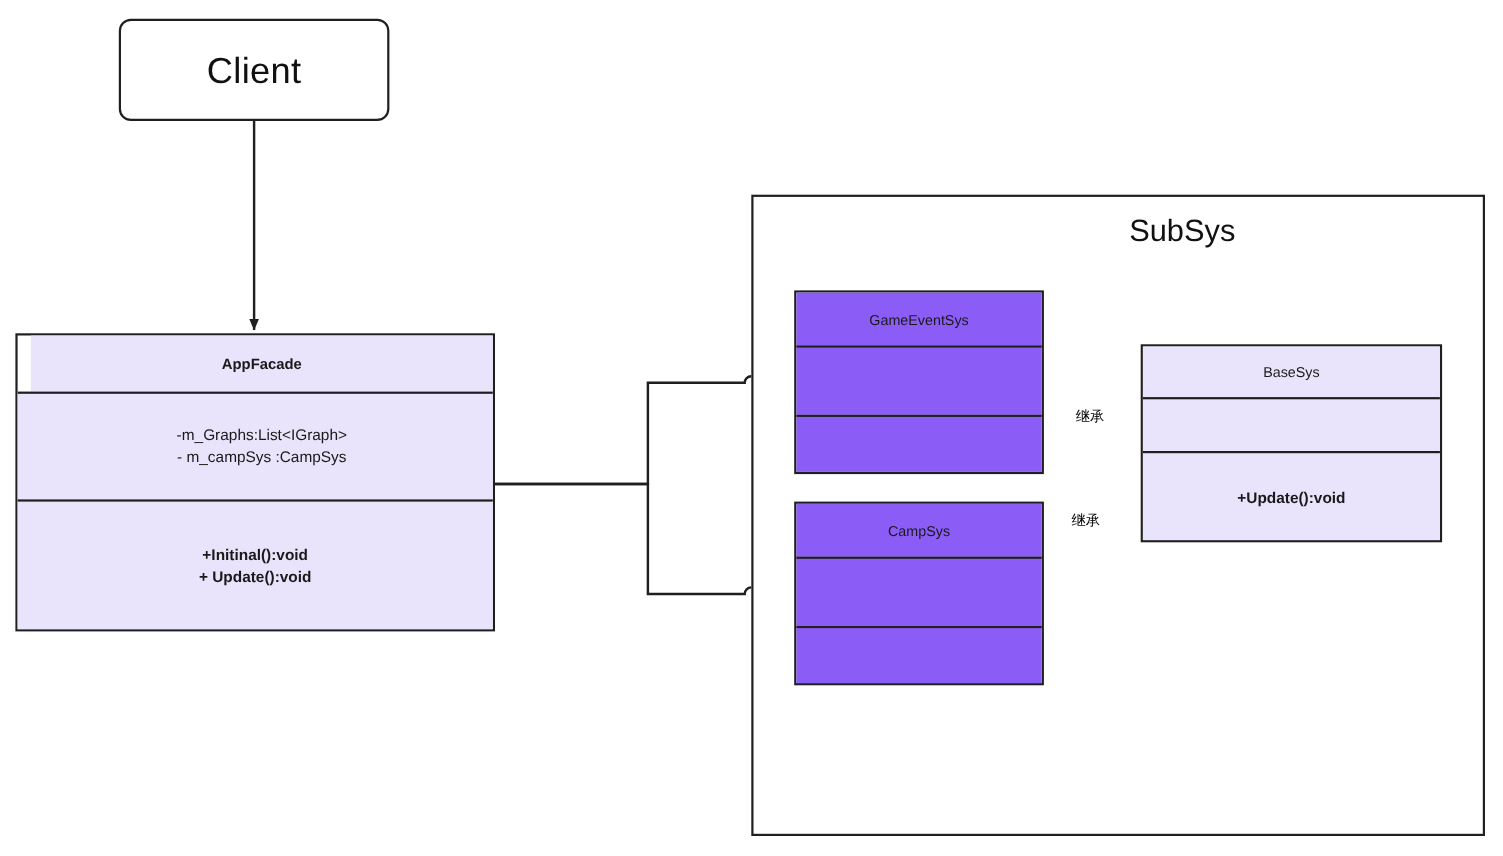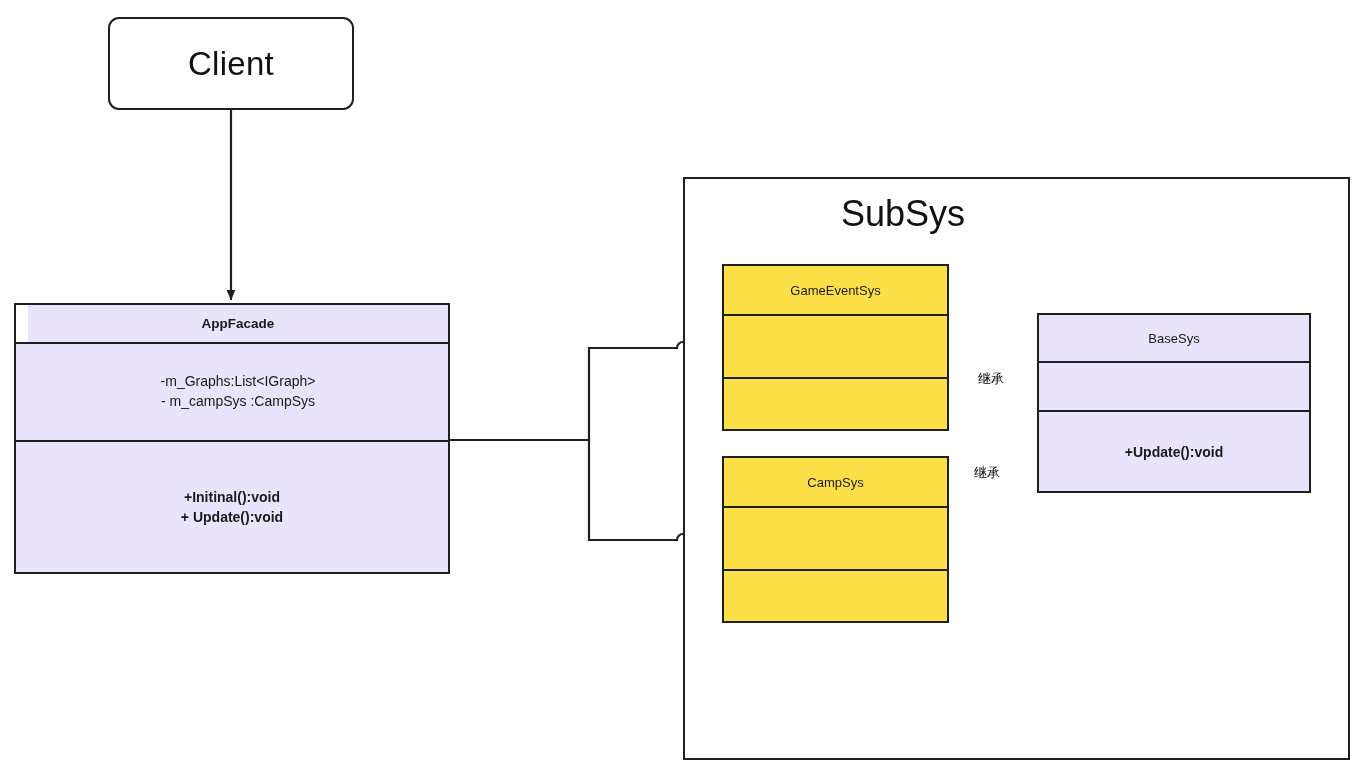--- a/index.html
+++ b/index.html
@@ -59,30 +59,30 @@
     display: flex;
     flex-direction: column;
     align-items: center;
     justify-content: center;
     text-align: center;
   }
   .uml .compartment + .compartment {
     border-top: 2px solid #1f1f1f;
   }
   .lav { background: #e9e3fb; }
-  .blu { background: #fde047; }
+  .blu { background: #8b5cf6; }
 
   
   .appfacade {
     left: 14px;
     top: 303px;
     width: 436px;
     height: 271px;
   }
-  .appfacade .c-title { height: 37px; margin-left: 12px; }
+  .appfacade .c-title { height: 51px; margin-left: 12px; }
   .appfacade .c-attrs { height: 98px; padding-left: 12px; }
   .appfacade .c-ops   { flex: 1 1 auto; }
   .appfacade .title-text {
     font-size: 13.5px;
     font-weight: 700;
     color: #1a1a1a;
   }
   .attr-line {
     font-size: 14px;
     font-weight: 400;
@@ -104,22 +104,22 @@
     top: 177px;
     width: 667px;
     height: 583px;
     background: #ffffff;
   }
   .subsys-title {
     position: absolute;
     left: 683px;
     top: 196px;
     width: 440px;
-    text-align: center;
-    font-size: 36px;
+    text-align: right;
+    font-size: 28px;
     font-weight: 400;
     color: #111111;
     line-height: 1;
   }
 
   
   .gameeventsys {
     left: 722px;
     top: 264px;
     width: 227px;

